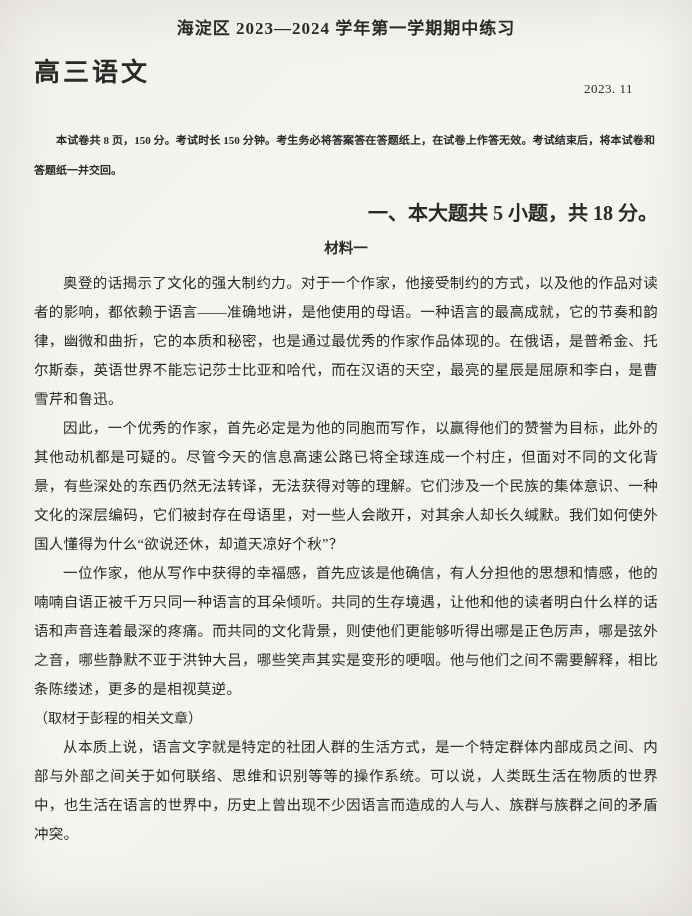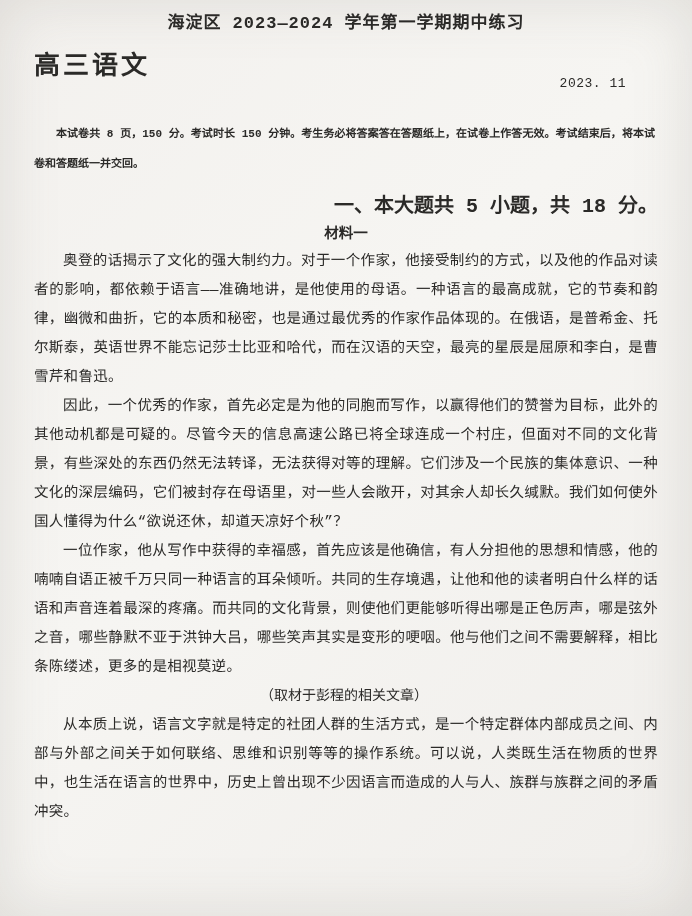--- a/index.html
+++ b/index.html
@@ -9,23 +9,23 @@
   }
   .page {
     position: relative;
     width: 692px;
     height: 916px;
     margin: 0 auto;
     background: linear-gradient(135deg, #f3f1ee 0%, #f6f5f2 45%, #f0eeeb 100%);
     box-shadow: inset 0 0 60px rgba(120,115,105,0.18);
     overflow: hidden;
     color: #2b2a28;
-    font-family: Liberation Mono, monospace;
+    font-family: Liberation Serif, serif;
     box-sizing: border-box;
-    padding: 6px 34px 0 34px;
+    padding: 12px 34px 0 34px;
   }
   .exam-session {
     text-align: center;
     font-size: 17px;
     font-weight: bold;
     letter-spacing: 1px;
     margin: 2px 0 10px 0;
   }
   .title-row {
     position: relative;
@@ -34,21 +34,21 @@
   }
   .paper-title {
     text-align: left;
     font-size: 26px;
     font-weight: bold;
     letter-spacing: 3px;
     line-height: 48px;
   }
   .exam-date {
     position: absolute;
-    right: 32px;
+    right: 25px;
     bottom: 0;
     font-size: 13px;
     font-weight: normal;
     letter-spacing: 0.5px;
   }
   .notice {
     font-size: 11px;
     font-weight: bold;
     line-height: 30px;
     text-align: justify;
@@ -67,34 +67,34 @@
     font-weight: bold;
     line-height: 28px;
     text-indent: 2em;
     margin: 0;
   }
   .material-label {
     text-align: center;
     font-size: 14.5px;
     font-weight: bold;
     line-height: 26px;
-    margin: 0;
+    margin: 8px;
   }
   .body-para {
     font-size: 14.5px;
     line-height: 29px;
     text-align: justify;
     text-indent: 2em;
     margin: 0;
     letter-spacing: 0.3px;
   }
   .attribution {
     font-size: 14px;
     line-height: 29px;
-    text-align: center;
+    text-align: left;
     margin: 0;
     padding-right: 4px;
   }
 </style>
 </head>
 <body>
 
 <div class="page">
 
   <div class="exam-session">海淀区 2023—2024 学年第一学期期中练习</div>

